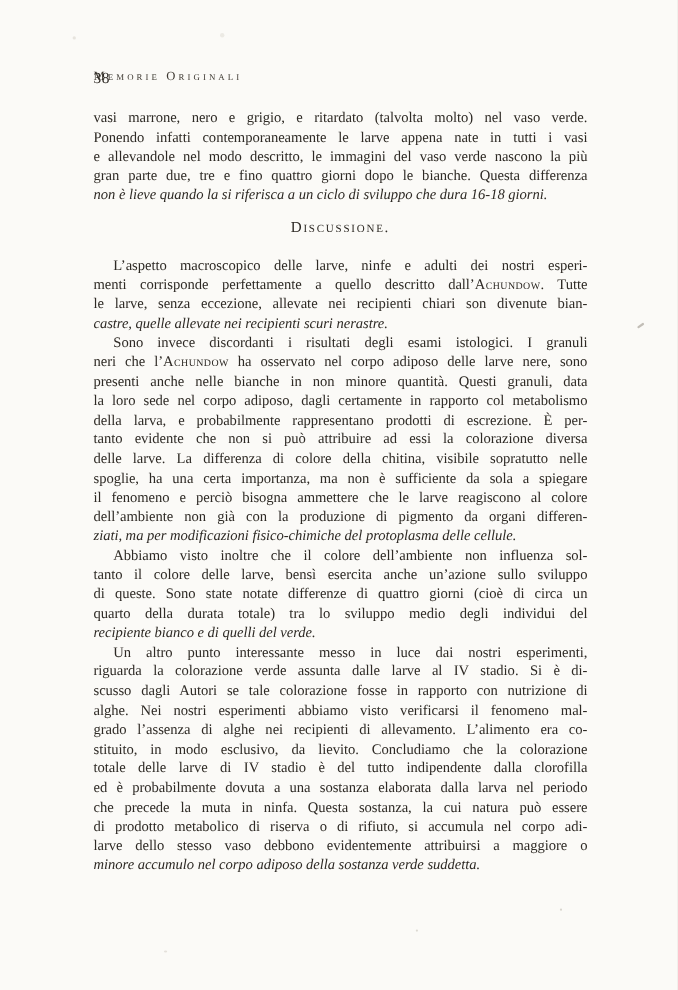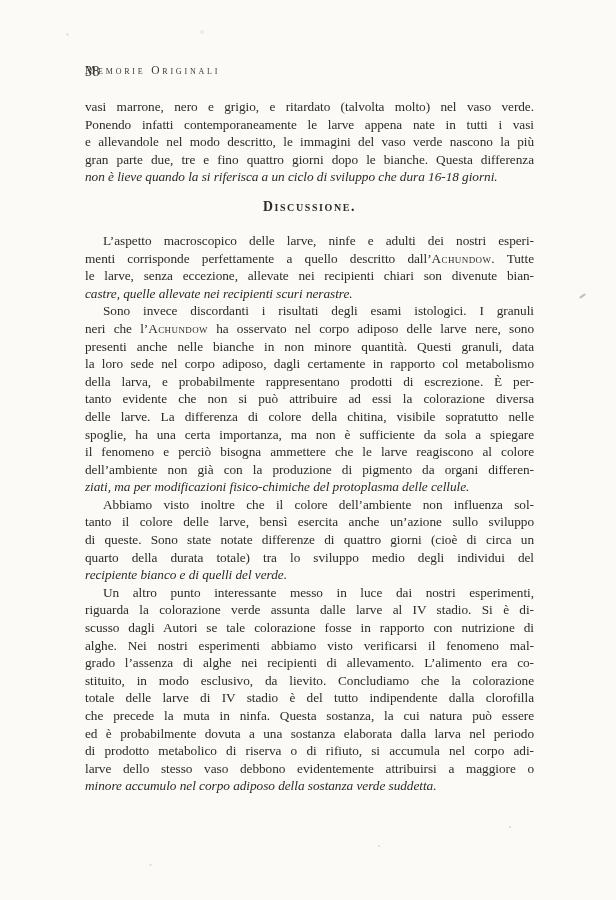--- a/index.html
+++ b/index.html
@@ -47,21 +47,21 @@
   }
   .line.last{text-align-last:left;font-style:italic;}
   .line.indent{text-indent:18px;}
   .sc{
     font-variant:small-caps;
     letter-spacing:0.4px;
   }
   .section-heading{
     margin:13px 0 17px 0;
     text-align:center;
-    font-weight:bold;
+    font-weight:normal;
     font-size:13.8px;
     font-variant:small-caps;
     letter-spacing:1.6px;
     color:#2e2a25;
   }
   .speck{position:absolute;border-radius:50%;}
 </style>
 </head>
 <body>
 
@@ -121,22 +121,22 @@
           <div class="line last">recipiente bianco e di quelli del verde.</div>
         </div>
         <div class="paragraph">
           <div class="line indent">Un altro punto interessante messo in luce dai nostri esperimenti,</div>
           <div class="line">riguarda la colorazione verde assunta dalle larve al IV stadio. Si è di-</div>
           <div class="line">scusso dagli Autori se tale colorazione fosse in rapporto con nutrizione di</div>
           <div class="line">alghe. Nei nostri esperimenti abbiamo visto verificarsi il fenomeno mal-</div>
           <div class="line">grado l’assenza di alghe nei recipienti di allevamento. L’alimento era co-</div>
           <div class="line">stituito, in modo esclusivo, da lievito. Concludiamo che la colorazione</div>
           <div class="line">totale delle larve di IV stadio è del tutto indipendente dalla clorofilla</div>
+          <div class="line">ed è probabilmente dovuta a una sostanza elaborata dalla larva nel periodo</div>
           <div class="line">che precede la muta in ninfa. Questa sostanza, la cui natura può essere</div>
-          <div class="line">ed è probabilmente dovuta a una sostanza elaborata dalla larva nel periodo</div>
           <div class="line">di prodotto metabolico di riserva o di rifiuto, si accumula nel corpo adi-</div>
           <div class="line">larve dello stesso vaso debbono evidentemente attribuirsi a maggiore o</div>
           <div class="line last">minore accumulo nel corpo adiposo della sostanza verde suddetta.</div>
         </div>
       </div>
 
   </div>
 </div>
 
 </body></html>

